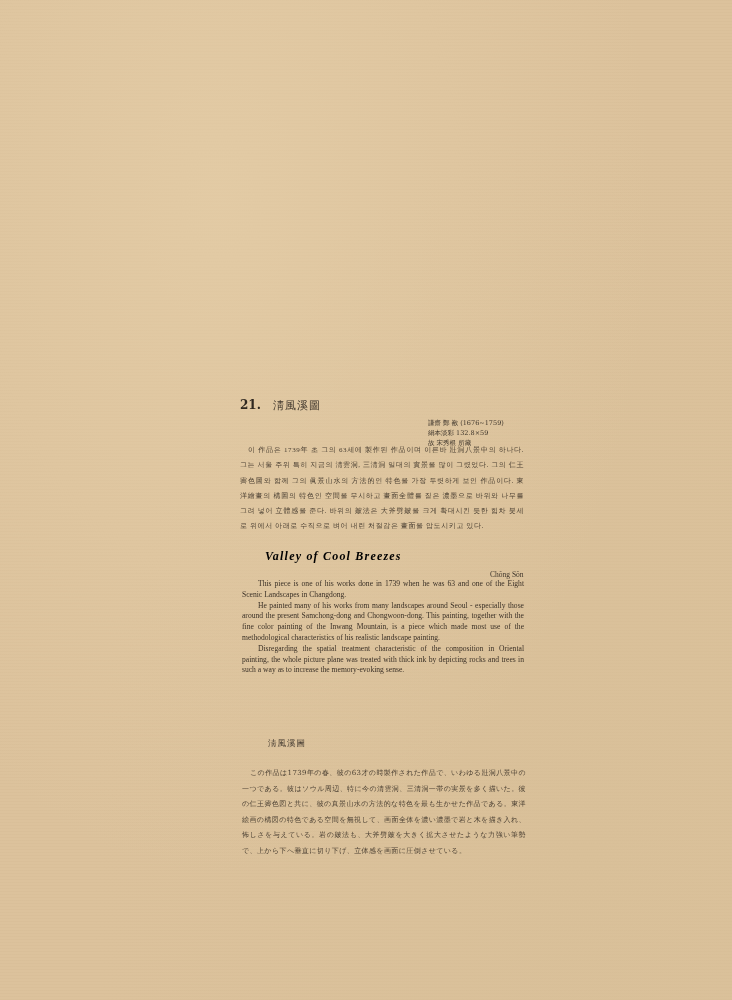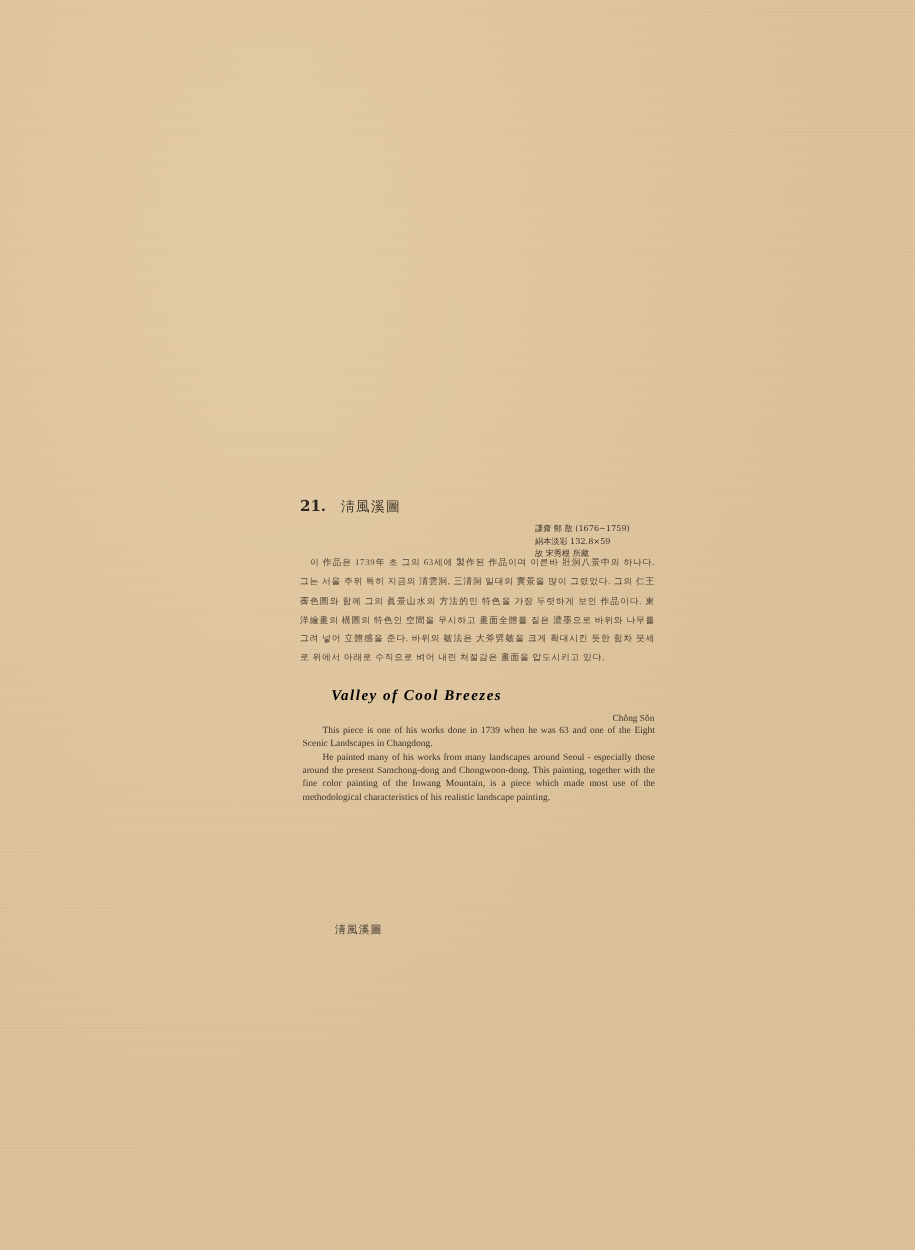--- a/index.html
+++ b/index.html
@@ -53,17 +53,19 @@
   </div>
 
   <div class="para-ko">이 作品은 1739年 초 그의 63세에 製作된 作品이며 이른바 壯洞八景中의 하나다. 그는 서울 주위 특히 지금의 淸雲洞, 三淸洞 일대의 實景을 많이 그렸었다. 그의 仁王霽色圖와 함께 그의 眞景山水의 方法的인 特色을 가장 두렷하게 보인 作品이다. 東洋繪畫의 構圖의 特色인 空間을 무시하고 畫面全體를 짙은 濃墨으로 바위와 나무를 그려 넣어 立體感을 준다. 바위의 皴法은 大斧劈皴을 크게 확대시킨 듯한 힘차 붓세로 위에서 아래로 수직으로 벼어 내린 처절감은 畫面을 압도시키고 있다.</div>
 
   <div class="en-title">Valley of Cool Breezes</div>
   <div class="en-author">Chŏng Sŏn</div>
 
   <div class="para-en">
     <p>This piece is one of his works done in 1739 when he was 63 and one of the Eight Scenic Landscapes in Changdong.</p>
     <p>He painted many of his works from many landscapes around Seoul - especially those around the present Samchong-dong and Chongwoon-dong. This painting, together with the fine color painting of the Inwang Mountain, is a piece which made most use of the methodological characteristics of his realistic landscape painting.</p>
+    <p>Disregarding the spatial treatment characteristic of the composition in Oriental painting, the whole picture plane was treated with thick ink by depicting rocks and trees in such a way as to increase the memory-evoking sense.</p>
   </div>
 
   <div class="ja-title">淸風溪圖</div>
+  <div class="para-ja">この作品は1739年の春、彼の63才の時製作された作品で、いわゆる壯洞八景中の一つである。彼はソウル周辺、特に今の清雲洞、三清洞一帯の実景を多く描いた。彼の仁王霽色図と共に、彼の真景山水の方法的な特色を最も生かせた作品である。東洋絵画の構図の特色である空間を無視して、画面全体を濃い濃墨で岩と木を描き入れ、怖しさを与えている。岩の皴法も、大斧劈皴を大きく拡大させたような力強い筆勢で、上から下へ垂直に切り下げ、立体感を画面に圧倒させている。</div>
 
 </div>
 
 </body></html>

